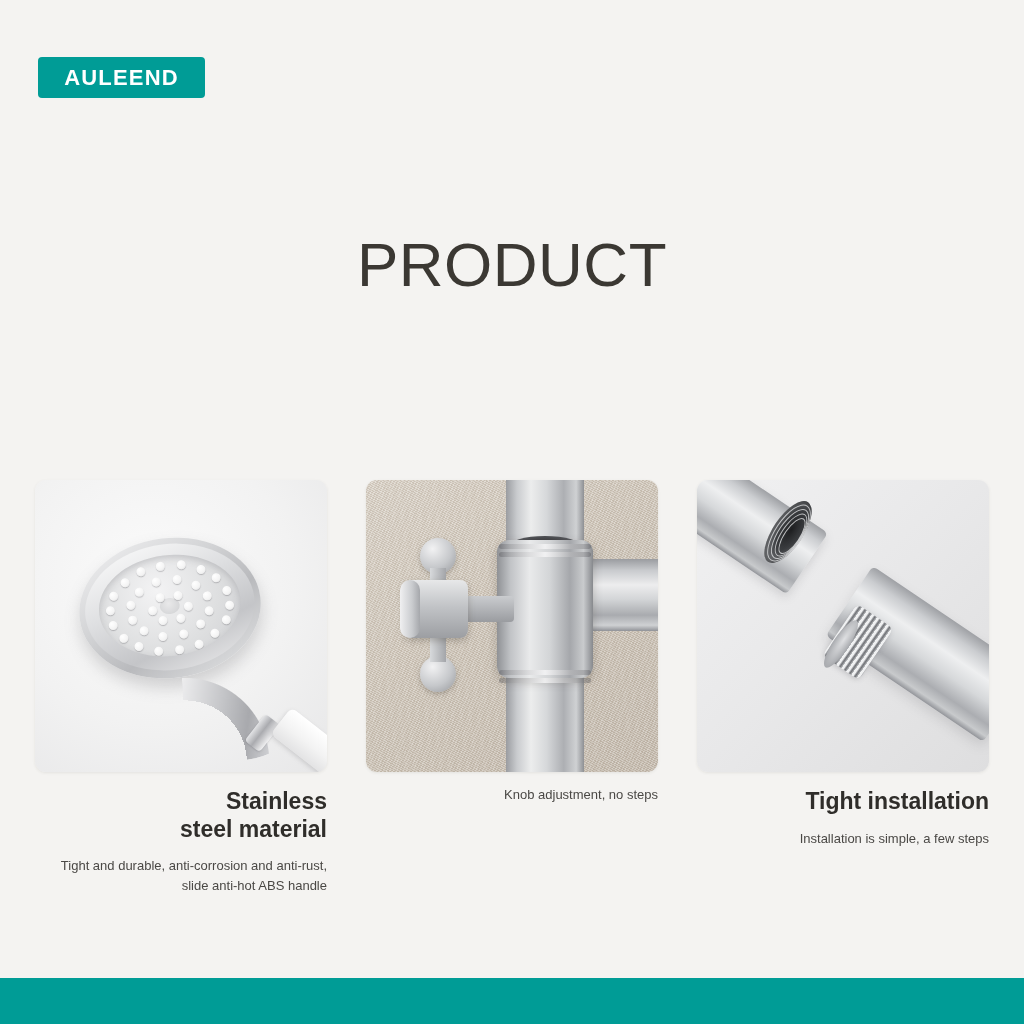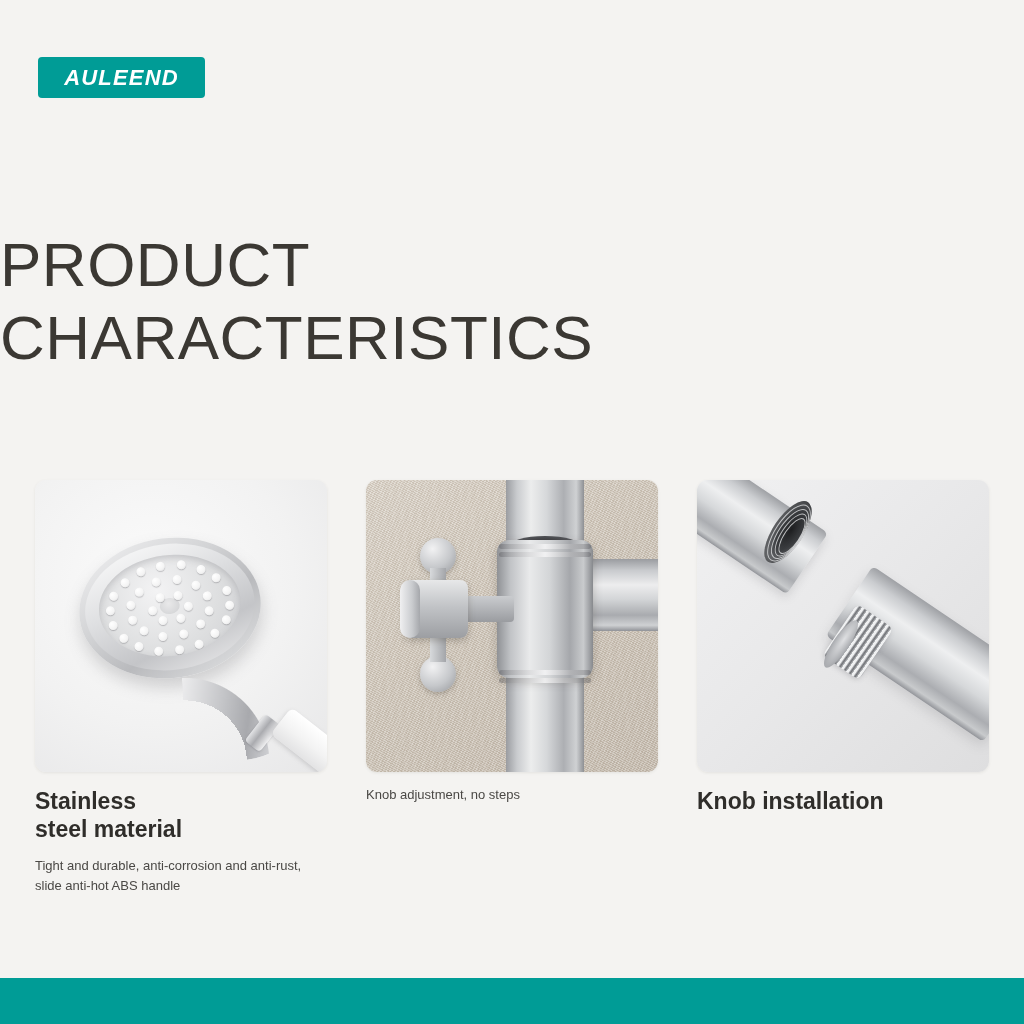--- a/index.html
+++ b/index.html
@@ -21,28 +21,28 @@
     background: #009c96;
     border-radius: 4px;
     display: flex; align-items: center; justify-content: center;
   }
   .brand-badge-text {
     color: #ffffff;
     font-size: 22px;
     font-weight: bold;
     letter-spacing: 1.2px;
     line-height: 1;
-    font-style: italic;
   }
 
   
   .heading {
     position: absolute;
     left: 0; top: 228px;
     width: 1024px;
+    text-align: center;
     color: #3b3833;
     font-size: 62px;
     font-weight: 300;
     line-height: 1.18;
     letter-spacing: 0.5px;
   }
   .heading-line { display: block; }
 
   
   .features {
@@ -55,21 +55,21 @@
   .feature { width: 292px; }
 
   .feature-card {
     position: relative;
     width: 292px; height: 292px;
     border-radius: 11px;
     overflow: hidden;
     box-shadow: 0 1px 3px rgba(90,85,80,0.10);
   }
 
-  .feature-caption { text-align: left; }
+  .feature-caption { text-align: right; }
   .feature-title {
     margin-top: 16px;
     color: #2f2d2a;
     font-size: 23px;
     font-weight: bold;
     line-height: 1.2;
     white-space: pre-line;
   }
   .feature-sub {
     margin-top: 13px;
@@ -320,21 +320,20 @@
 </style>
 </head>
 <body>
 
 <div class="brand-badge">
   <span class="brand-badge-text">AULEEND</span>
 </div>
 
 <div class="heading">
   <span class="heading-line">PRODUCT</span>
-  <span class="heading-line">CHARACTERISTICS</span>
 </div>
 
 <div class="features">
 
   <div class="feature">
     <div class="feature-card card-shower">
       <div class="sh-stage">
         <div class="sh-head">
           <div class="sh-body"></div>
           <div class="sh-rim"></div>
@@ -420,19 +419,20 @@
       <div class="in-socket"></div>
       <div class="in-pipe in-pipe-b"></div>
       <div class="in-male"></div>
       <div class="in-male-cap"></div>
     <div class="in-thread-f" style="left: 78px; top: 20px; width: 26px; height: 64px; position: absolute; transform: rotate(34deg);"></div>
         <div class="in-thread-f" style="left: 81px; top: 25px; width: 22px; height: 56px; position: absolute; transform: rotate(34deg);"></div>
         <div class="in-thread-f" style="left: 84px; top: 30px; width: 18px; height: 48px; position: absolute; transform: rotate(34deg);"></div>
         <div class="in-thread-f" style="left: 87px; top: 35px; width: 14px; height: 40px; position: absolute; transform: rotate(34deg);"></div>
       </div>
     <div class="feature-caption">
-      <div class="feature-title">Knob installation</div>
+      <div class="feature-title">Tight installation</div>
+      <div class="feature-sub">Installation is simple, a few steps</div>
     </div>
   </div>
 
 </div>
 
 <div class="bottom-bar"></div>
 
 </body></html>

